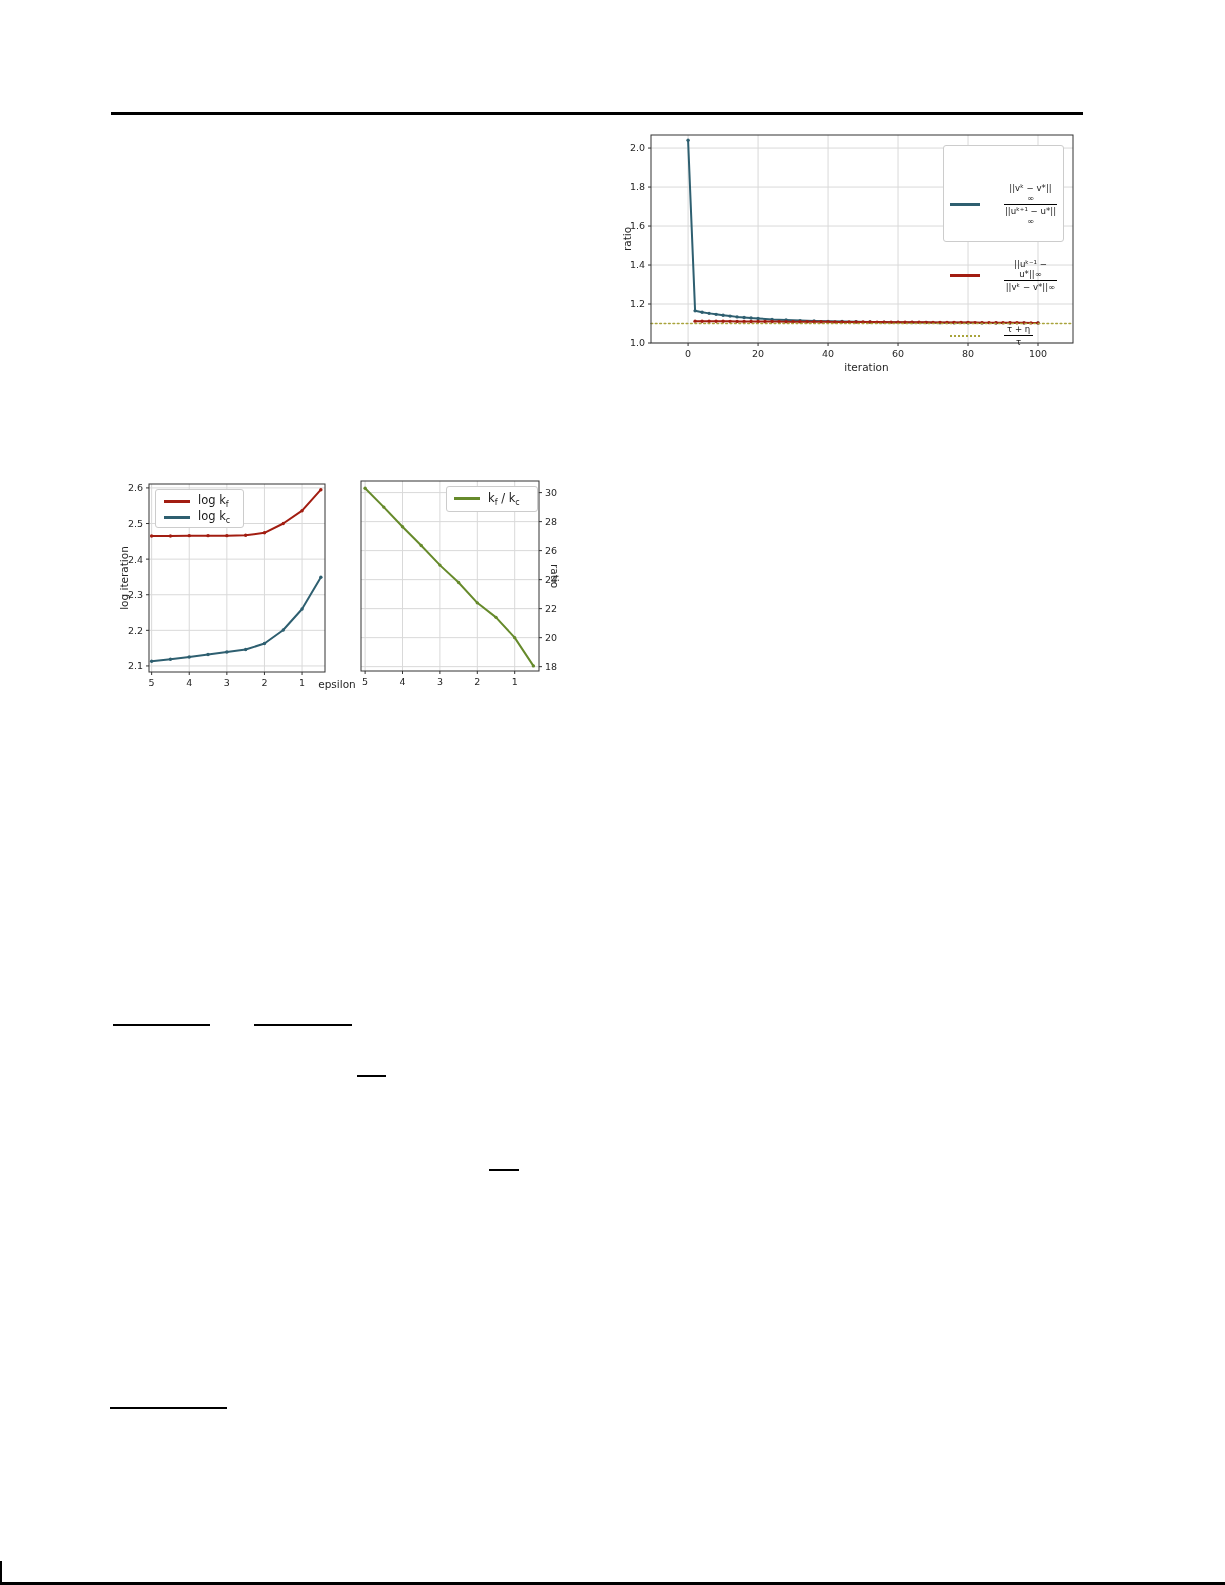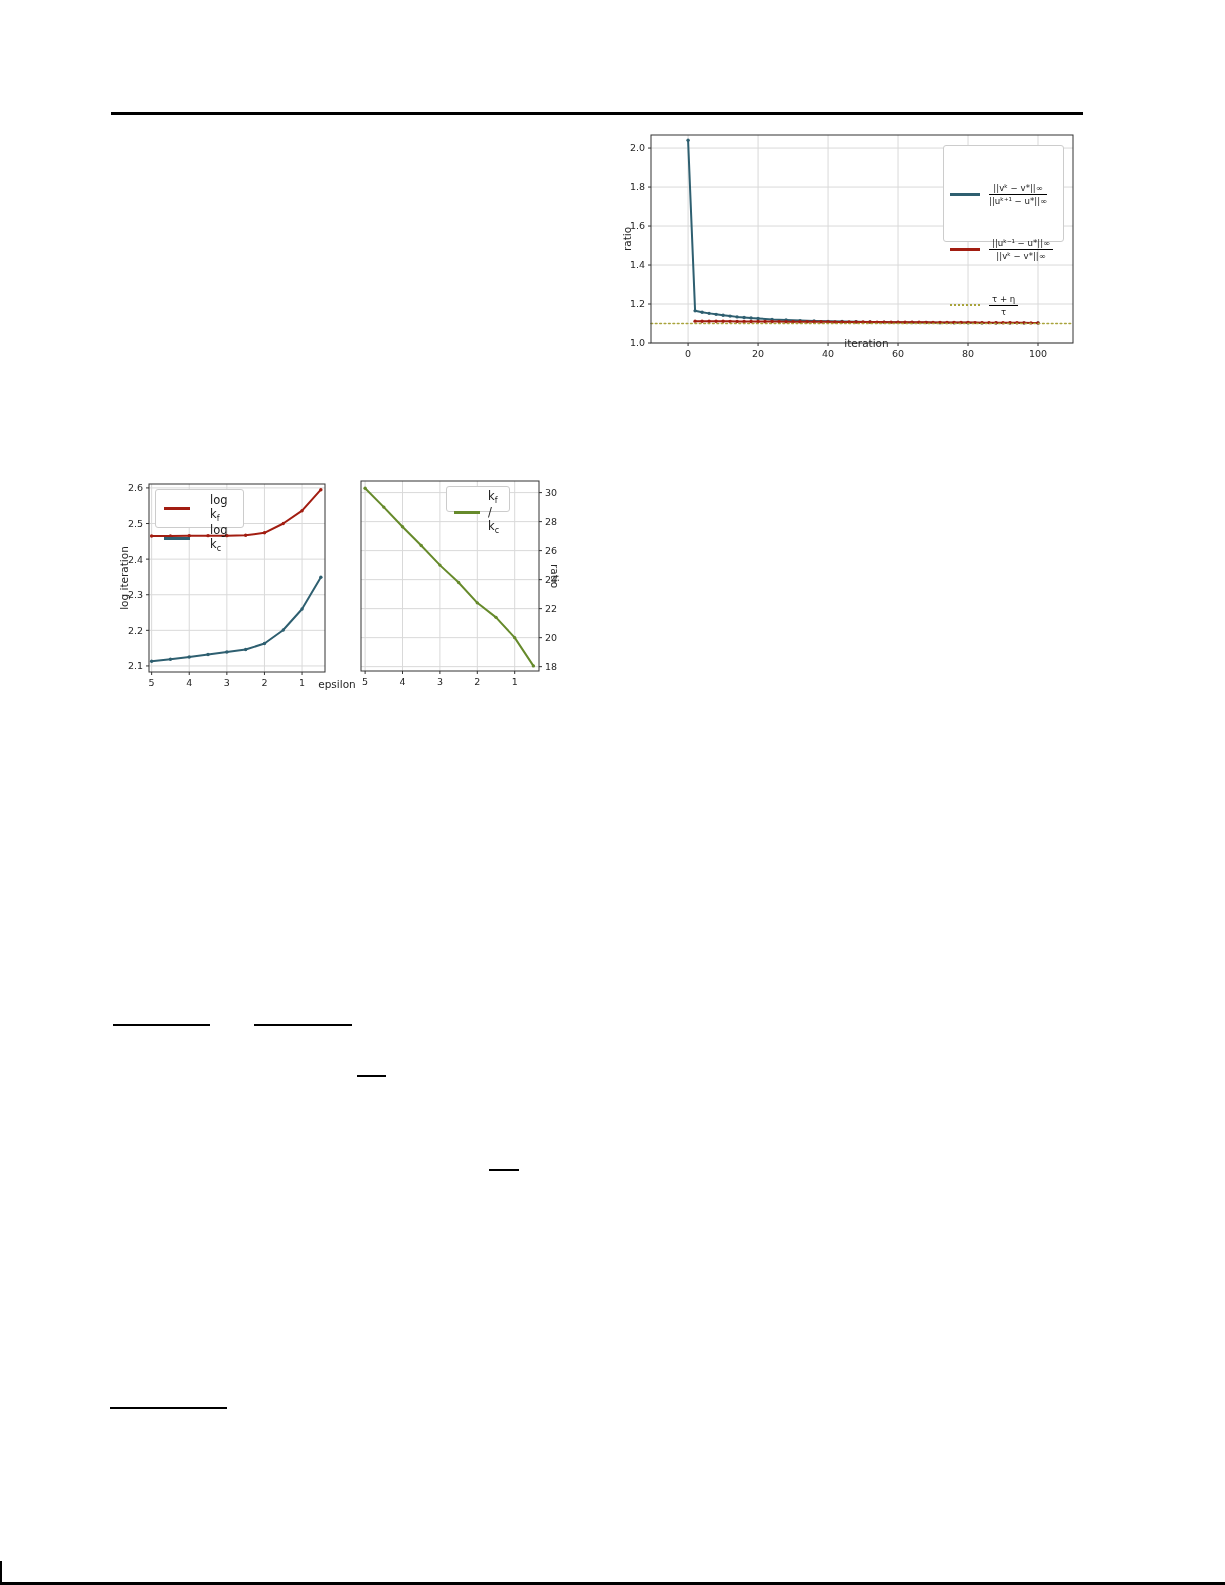--- a/index.html
+++ b/index.html
@@ -17,26 +17,26 @@
   .hlabel{position:absolute;font-size:10.5px;color:#262626;white-space:nowrap;
           transform:translate(-50%,0);}
   .legend{position:absolute;background:#fff;border:1px solid #cccccc;border-radius:3px;
           box-sizing:border-box;display:flex;flex-direction:column;justify-content:space-around;}
   .lrow{display:flex;align-items:center;}
   .sw{display:inline-block;width:30px;height:0;flex:0 0 30px;}
   .frac{display:inline-block;text-align:center;line-height:1.18;}
   .frac .num{display:block;border-bottom:1px solid #000;padding:0 3px 1px 3px;}
   .frac .den{display:block;padding-top:1px;text-align:center;}
   .legend-f1{left:343px;top:20px;width:121px;height:97px;padding:5px 6px;}
-  .legend-f1 .lrow{gap:9px;margin-top:32px;}
+  .legend-f1 .lrow{gap:24px;margin-top:32px;}
   .legend-f1 .frac{font-size:8.6px;}
   .legend-f2{left:45px;top:24px;width:89px;height:39px;padding:3px 8px;font-size:11.5px;}
-  .legend-f2 .lrow{gap:20px;}
+  .legend-f2 .lrow{gap:8px;}
   .legend-f2 .sw{width:26px;flex:0 0 26px;}
-  .legend-f3{left:101px;top:21px;width:64px;height:26px;padding:2px 7px;font-size:11.5px;}
+  .legend-f3{left:101px;top:21px;width:92px;height:26px;padding:2px 7px;font-size:11.5px;}
   .legend-f3 .lrow{gap:8px;}
   .legend-f3 .sw{width:26px;flex:0 0 26px;}
   sub{font-size:8px;}
 </style>
 </head>
 <body>
 
 <div class="bar" style="left:111px;top:112px;width:972px;height:3px;"></div>
 
 <div class="chart-box" style="left:600px;top:125px;width:500px;height:250px;">
@@ -159,21 +159,21 @@
         <text x="45" y="143.42436738519217" text-anchor="end" font-size="9.5" fill="#262626">1.4</text>
         <line x1="51" y1="101.0365510777882" x2="48" y2="101.0365510777882" stroke="#333333" stroke-width="1"></line>
         <text x="45" y="104.43655107778821" text-anchor="end" font-size="9.5" fill="#262626">1.6</text>
         <line x1="51" y1="62.04873477038427" x2="48" y2="62.04873477038427" stroke="#333333" stroke-width="1"></line>
         <text x="45" y="65.44873477038428" text-anchor="end" font-size="9.5" fill="#262626">1.8</text>
         <line x1="51" y1="23.06091846298034" x2="48" y2="23.06091846298034" stroke="#333333" stroke-width="1"></line>
         <text x="45" y="26.460918462980338" text-anchor="end" font-size="9.5" fill="#262626">2.0</text>
       </svg>
     </div>
   <div class="vlabel" style="left:27px;top:114px;">ratio</div>
-  <div class="hlabel" style="left:262px;top:212px;padding-left:9px;">iteration</div>
+  <div class="hlabel" style="left:262px;top:236px;padding-left:9px;">iteration</div>
 
   <div class="legend legend-f1">
     <div class="lrow">
       <span class="sw" style="border-top: 3px solid rgb(46, 95, 112);"></span>
       <span class="frac">
         <span class="num">||vᵏ − v*||∞</span>
         <span class="den">||uᵏ⁺¹ − u*||∞</span>
       </span>
     </div>
     <div class="lrow">

